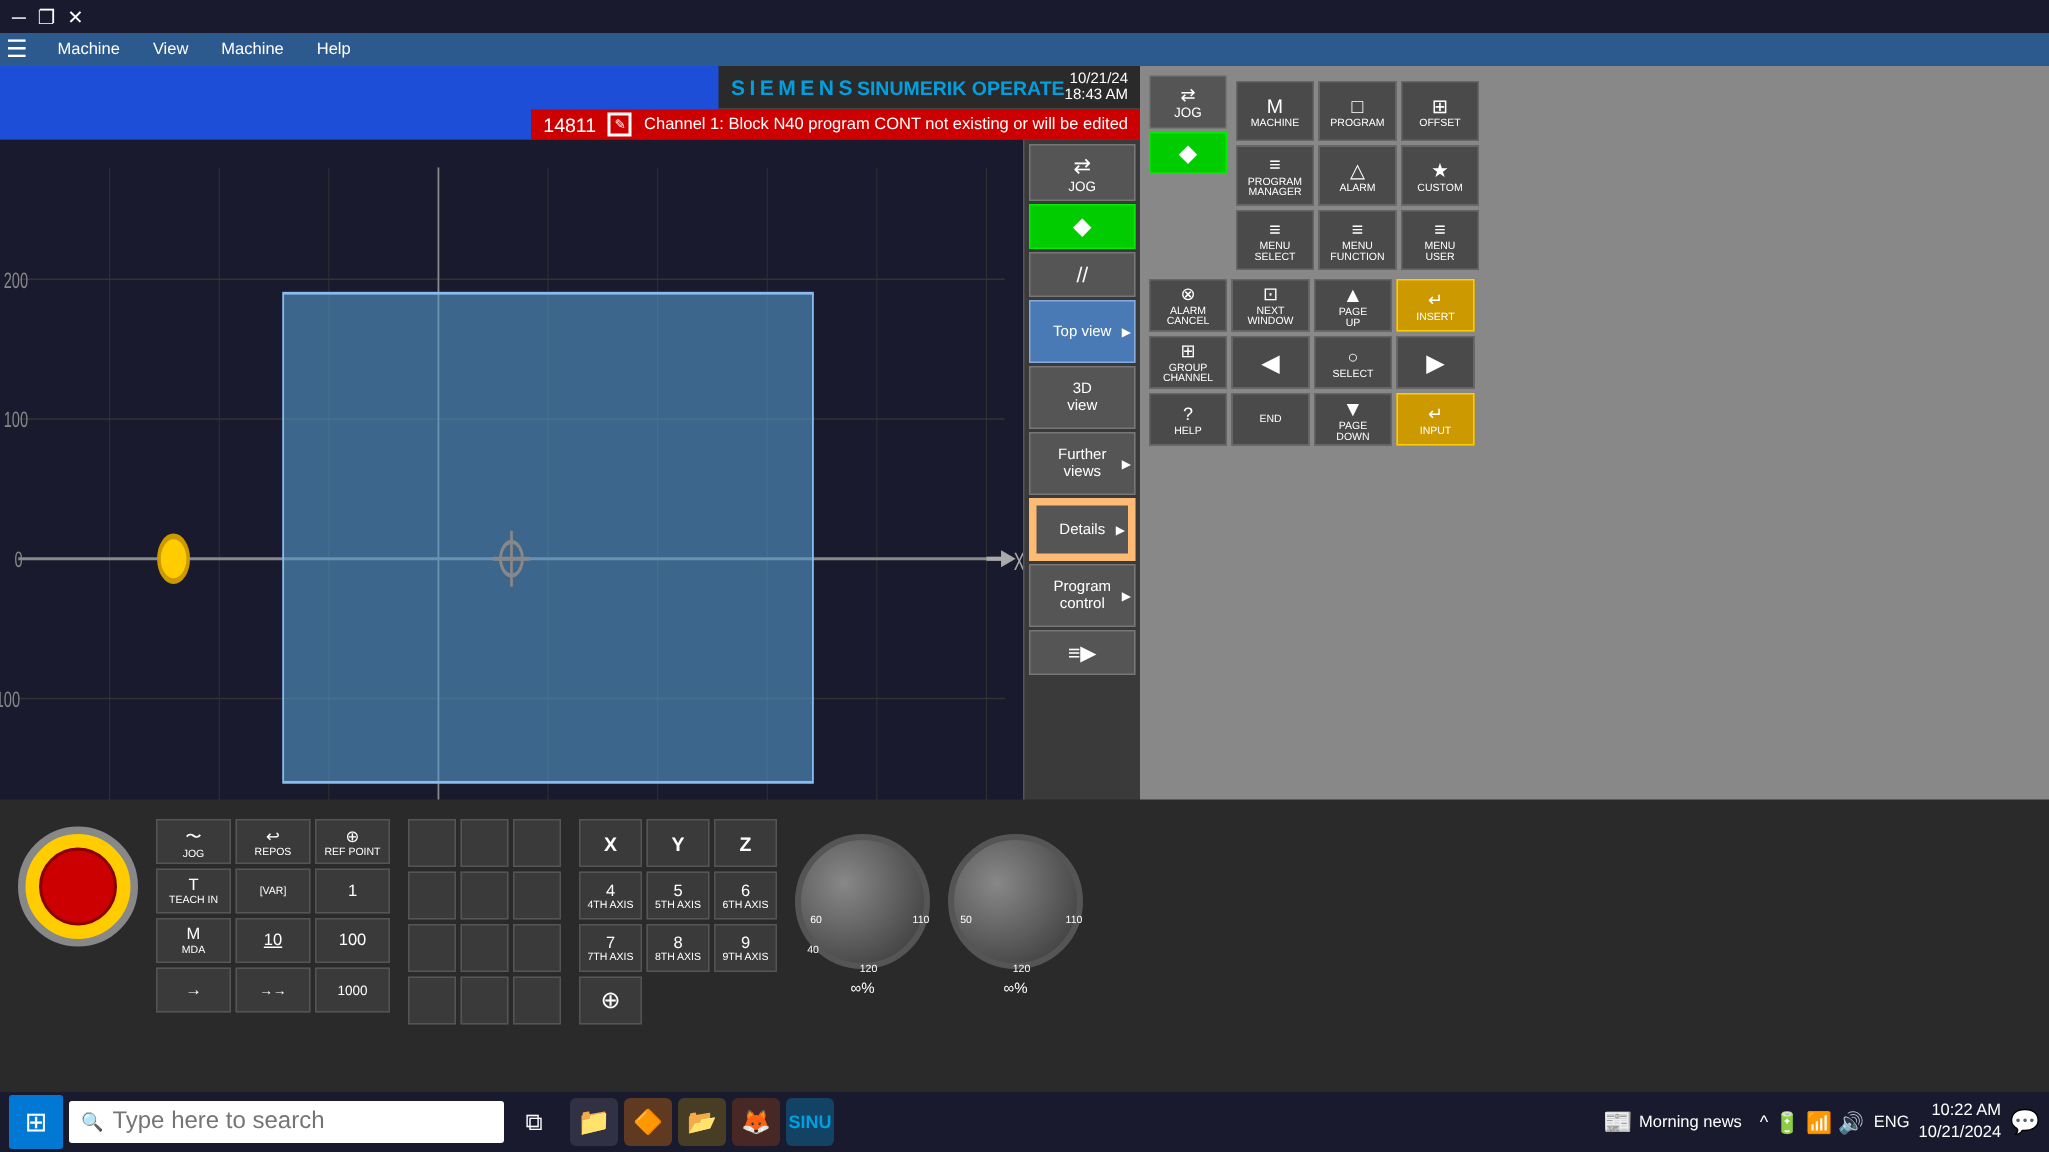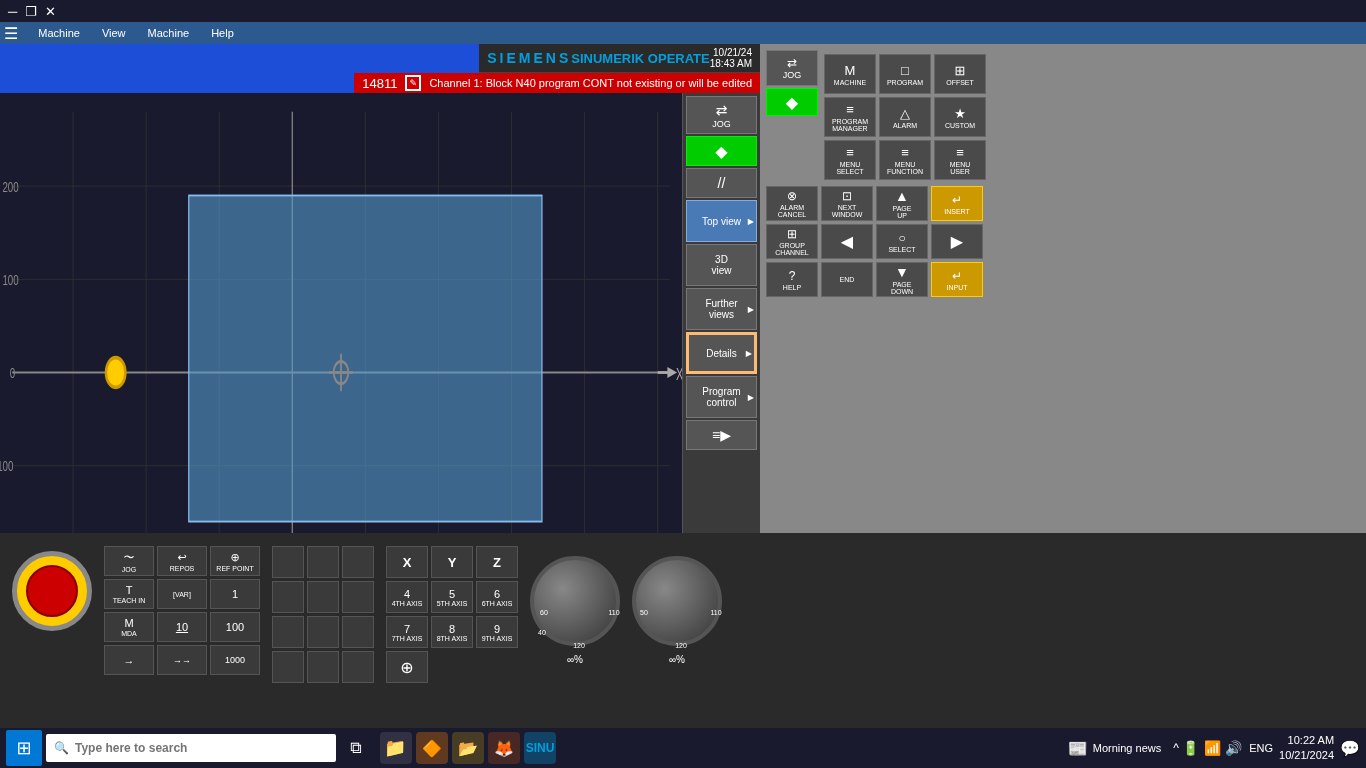--- a/index.html
+++ b/index.html
@@ -398,21 +398,21 @@
           //
         </div>
         <div style="background:#4a7ab5; color:white; border:1px solid #88aadd; padding:4px; cursor:pointer; font-size:10px; text-align:center; height:42px; display:flex; align-items:center; justify-content:center; position:relative;">
           <span>Top view</span>
           <span style="position:absolute; right:2px; font-size:8px;">▶</span>
         </div>
         <div style="background:#555; color:white; border:1px solid #777; padding:4px; cursor:pointer; font-size:10px; text-align:center; height:42px; display:flex; align-items:center; justify-content:center; white-space:pre-line;">3D
 view</div>
         <div style="background:#555; color:white; border:1px solid #777; padding:4px; cursor:pointer; font-size:10px; text-align:center; height:42px; display:flex; align-items:center; justify-content:center; position:relative; white-space:pre-line;">Further
 views<span style="position:absolute; right:2px; font-size:8px;">▶</span></div>
-        <div style="background:#555; color:white; border:3px solid #fdba74; padding:4px; cursor:pointer; font-size:10px; text-align:center; height:42px; display:flex; align-items:center; justify-content:center; position:relative;">Details<span style="position:absolute; right:2px; font-size:8px;">▶</span></div>
+        <div style="background:#555; color:white; border:5px solid #fdba74; padding:4px; cursor:pointer; font-size:10px; text-align:center; height:42px; display:flex; align-items:center; justify-content:center; position:relative;">Details<span style="position:absolute; right:2px; font-size:8px;">▶</span></div>
         <div style="background:#555; color:white; border:1px solid #777; padding:4px; cursor:pointer; font-size:10px; text-align:center; height:42px; display:flex; align-items:center; justify-content:center; position:relative; white-space:pre-line;">Program
 control<span style="position:absolute; right:2px; font-size:8px;">▶</span></div>
         <div style="background:#555; color:white; border:1px solid #777; padding:4px; cursor:pointer; font-size:14px; text-align:center; height:30px; display:flex; align-items:center; justify-content:center;">≡▶</div>
       </div>
     </div>
 
     <div id="coord-bar" style="background:#2a2a2a; color:white; display:flex; align-items:center; padding:2px 8px; font-size:11px; gap:6px; border-top:1px solid #444;">
       <span>X</span>
       <span style="font-family:monospace;">-268.000</span>
       <span>Y</span>
@@ -709,21 +709,21 @@
     <span style="color:white; font-size:10px; margin-top:4px;">∞%</span>
   </div>
 </div>
 
 <div id="taskbar" style="position:absolute; bottom:0; left:0; width:100%; height:40px; background:#1a1a2e; display:flex; align-items:center; padding:0 6px; gap:4px;">
 
   <div id="start-btn" style="width:36px; height:36px; background:#0078d4; border-radius:2px; display:flex; align-items:center; justify-content:center; cursor:pointer; font-size:18px; color:white;">⊞</div>
 
   <div id="search-bar" style="background:white; border-radius:2px; height:28px; width:290px; display:flex; align-items:center; padding:0 8px; gap:6px; cursor:text;">
     <span style="font-size:12px; color:#666;">🔍</span>
-    <input type="text" style="border: none; outline: none; font-size: 12px; flex: 1 1 0%; color: rgb(51, 51, 51); font-weight: bold;" placeholder="Type here to search">
+    <input type="text" style="border: none; outline: none; font-size: 16px; flex: 1 1 0%; color: rgb(51, 51, 51);" placeholder="Type here to search">
   </div>
 
   <div style="width:32px; height:32px; display:flex; align-items:center; justify-content:center; cursor:pointer; border-radius:4px; color:white; font-size:16px;" title="Task View">⧉</div>
 
   <div id="taskbar-icons" style="display:flex; gap:4px; align-items:center;">
     <div style="width:32px; height:32px; background:rgba(255,255,255,0.1); border-radius:4px; display:flex; align-items:center; justify-content:center; cursor:pointer; font-size:18px;" title="File Explorer">📁</div>
     <div style="width:32px; height:32px; background:rgba(255,128,0,0.3); border-radius:4px; display:flex; align-items:center; justify-content:center; cursor:pointer; font-size:16px;" title="VLC">🔶</div>
     <div style="width:32px; height:32px; background:rgba(255,200,0,0.2); border-radius:4px; display:flex; align-items:center; justify-content:center; cursor:pointer; font-size:16px;" title="Files">📂</div>
     <div style="width:32px; height:32px; background:rgba(255,100,0,0.2); border-radius:4px; display:flex; align-items:center; justify-content:center; cursor:pointer; font-size:16px;" title="Firefox">🦊</div>
     <div style="width:32px; height:32px; background:rgba(0,160,224,0.3); border-radius:4px; display:flex; align-items:center; justify-content:center; cursor:pointer; font-size:12px; color:#00a0e0; font-weight:bold;" title="SinuTrain">SINU</div>

